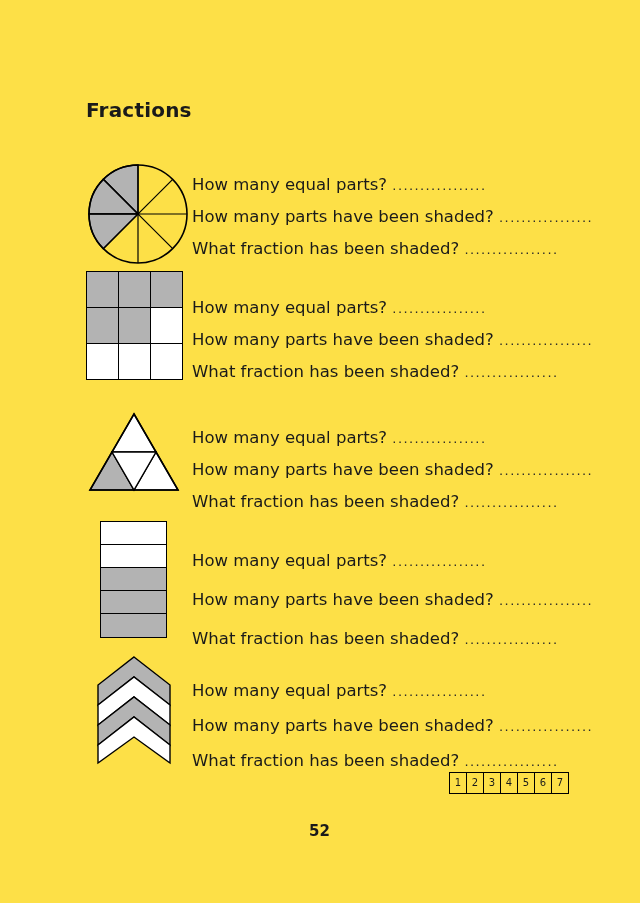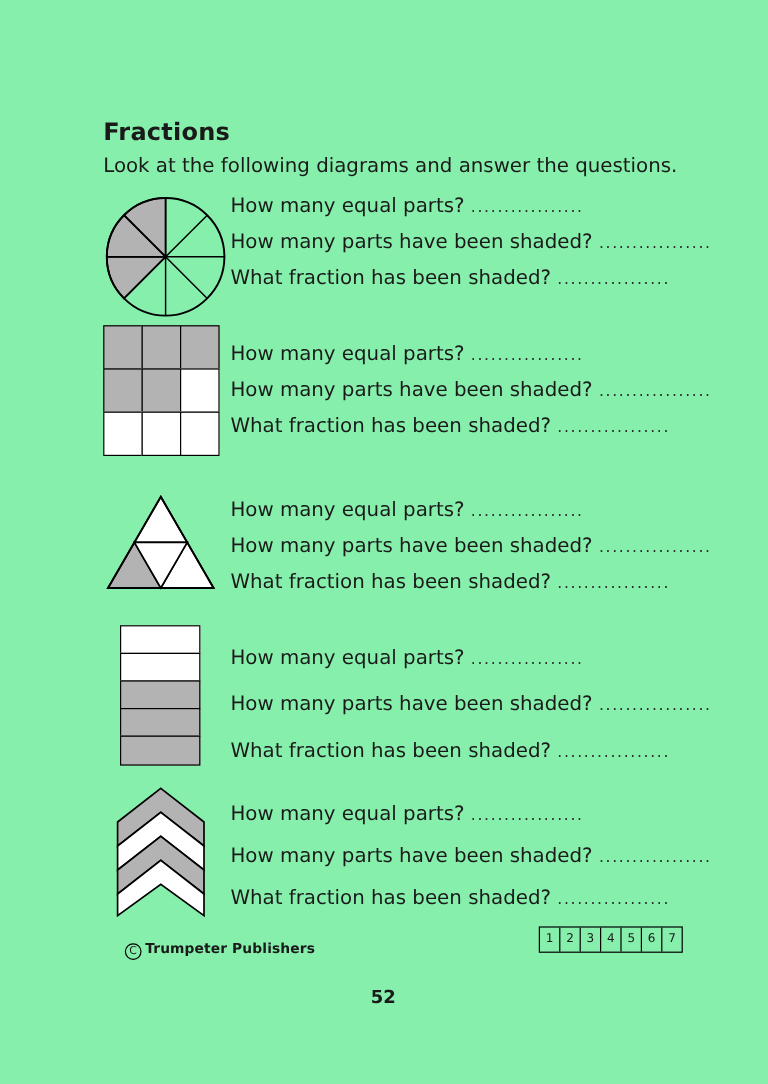--- a/index.html
+++ b/index.html
@@ -11,21 +11,21 @@
     width: 640px;
     height: 903px;
     position: relative;
     font-family: "DejaVu Sans", sans-serif;
     color: #1a1a1a;
     overflow: hidden;
   }
   .page {
     position: absolute;
     inset: 0;
-    background: #86efac;
+    background: #fde047;
   }
 
   .title {
     position: absolute;
     left: 86px;
     top: 98px;
     font-size: 20px;
     font-weight: bold;
     letter-spacing: 0.2px;
   }
@@ -39,20 +39,21 @@
 
   
   .qblock {
     position: absolute;
     left: 192px;
   }
   .qline {
     font-size: 16.5px;
     white-space: nowrap;
     margin-bottom: 11px;
+    margin-top: 13px;
   }
   .dots {
     letter-spacing: 1.4px;
     font-size: 13px;
     color: #2a2a2a;
   }
 
   
   .figure { position: absolute; }
 
@@ -139,21 +140,20 @@
     text-align: center;
   }
   .numstrip div:last-child { border-right: none; }
 </style>
 </head>
 <body>
 
 <div class="page">
 
   <div class="title">Fractions</div>
-  <div class="instruction">Look at the following diagrams and answer the questions.</div>
 
   <div class="figure circle-fig">
     <svg width="104" height="104" viewBox="0 0 104 104">
       <g>
         <path d="M52 52 L52 3 A49 49 0 0 0 17.3 17.3 Z" fill="#b3b3b3" stroke="#000" stroke-width="1.4"></path>
         <path d="M52 52 L17.3 17.3 A49 49 0 0 0 3 52 Z" fill="#b3b3b3" stroke="#000" stroke-width="1.4"></path>
         <path d="M52 52 L3 52 A49 49 0 0 0 17.3 86.7 Z" fill="#b3b3b3" stroke="#000" stroke-width="1.4"></path>
         <circle cx="52" cy="52" r="49" fill="none" stroke="#000" stroke-width="1.6"></circle>
         <line x1="52" y1="3" x2="52" y2="101" stroke="#000" stroke-width="1.2"></line>
         <line x1="3" y1="52" x2="101" y2="52" stroke="#000" stroke-width="1.2"></line>
@@ -274,23 +274,20 @@
     <div class="qline" style="margin-top:16px">
       <span>How many parts have been shaded?</span>
       <span class="dots">.................</span>
     </div>
     <div class="qline" style="margin-top:16px">
       <span>What fraction has been shaded?</span>
       <span class="dots">.................</span>
     </div>
   </div>
 
-  <div class="footer-copy">
-    <span class="copy-mark">C</span><span>Trumpeter Publishers</span>
-  </div>
 
   <div class="page-number">52</div>
 
   <div class="numstrip">
     <div>1</div>
     <div>2</div>
     <div>3</div>
     <div>4</div>
     <div>5</div>
     <div>6</div>

